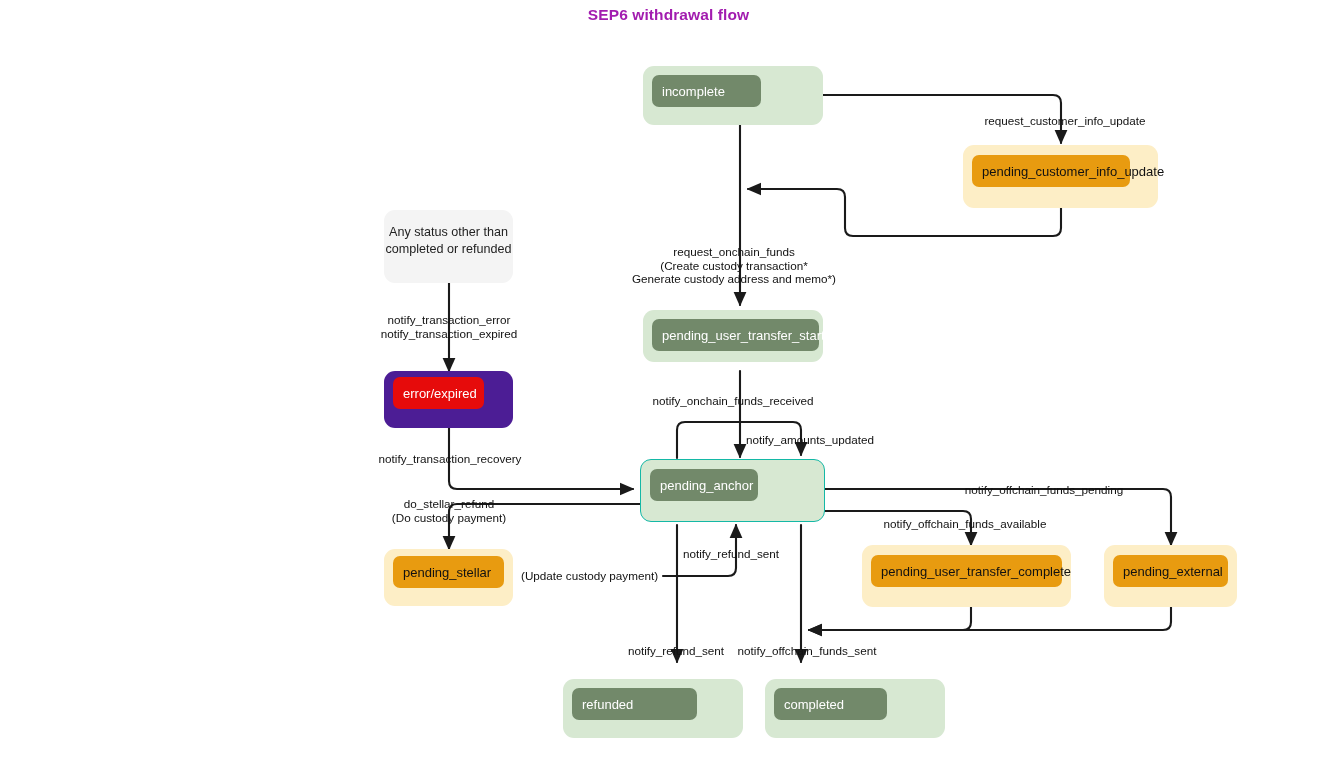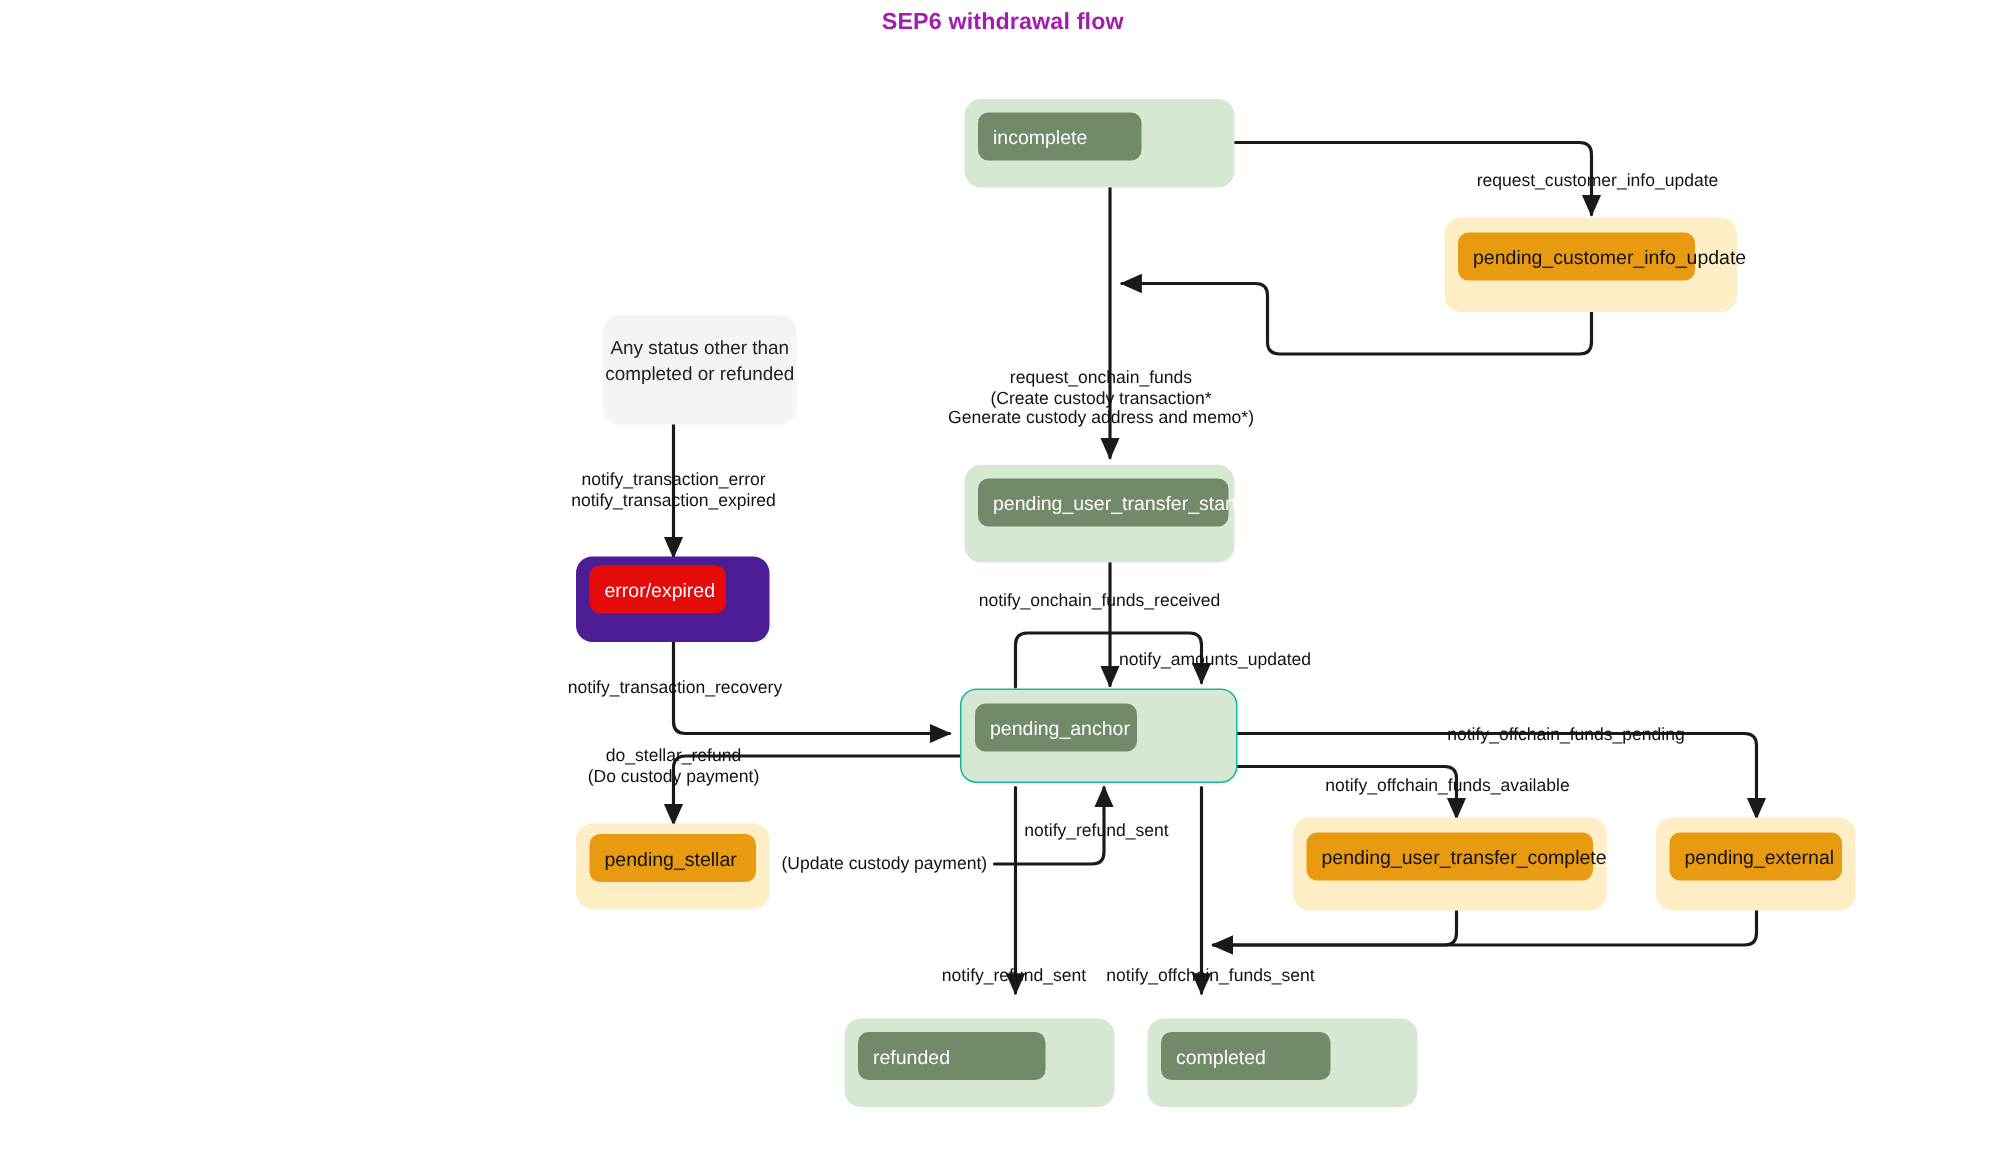--- a/index.html
+++ b/index.html
@@ -90,29 +90,29 @@
 
 
   <div class="node n-green" style="left:643px;top:66px;width:180px;height:59px;">
     <div class="pill p-green" style="width:109px;">incomplete</div>
   </div>
 
   <div class="node n-orange" style="left:963px;top:145px;width:195px;height:63px;">
     <div class="pill p-orange" style="width:158px;top:10px;">pending_customer_info_update</div>
   </div>
 
-  <div class="node n-green" style="left:643px;top:310px;width:180px;height:65px;">
+  <div class="node n-green" style="left:643px;top:310px;width:180px;height:52px;">
     <div class="pill p-green" style="width:167px;">pending_user_transfer_start</div>
   </div>
 
   <div class="node n-green bordered" style="left:640px;top:459px;width:185px;height:63px;">
     <div class="pill p-green" style="width:108px;">pending_anchor</div>
   </div>
 
-  <div class="node n-grey" style="left:384px;top:210px;width:129px;height:73px;margin-left:18px;">
+  <div class="node n-grey" style="left:384px;top:210px;width:129px;height:73px;">
     <div class="grey-txt">
       <div>Any status other than</div>
       <div>completed or refunded</div>
     </div>
   </div>
 
   <div class="node n-red" style="left:384px;top:371px;width:129px;height:57px;">
     <div class="pill p-red" style="width:91px;top:6px;">error/expired</div>
   </div>
 

